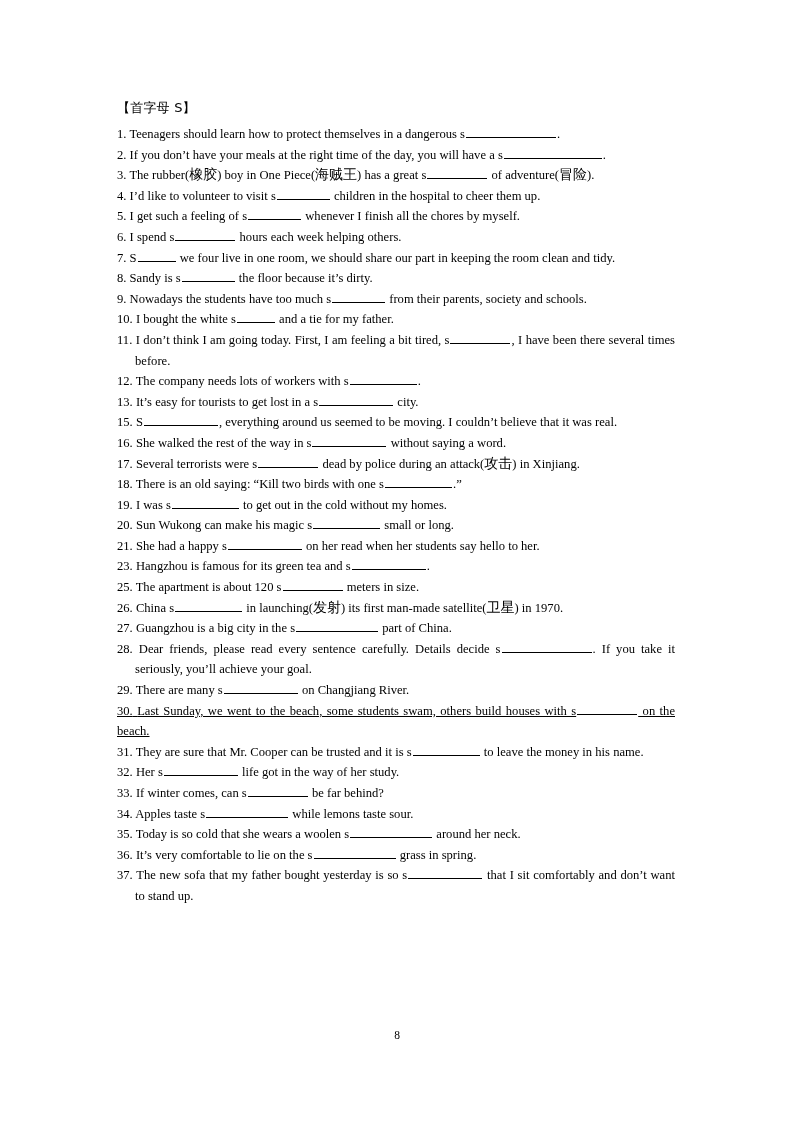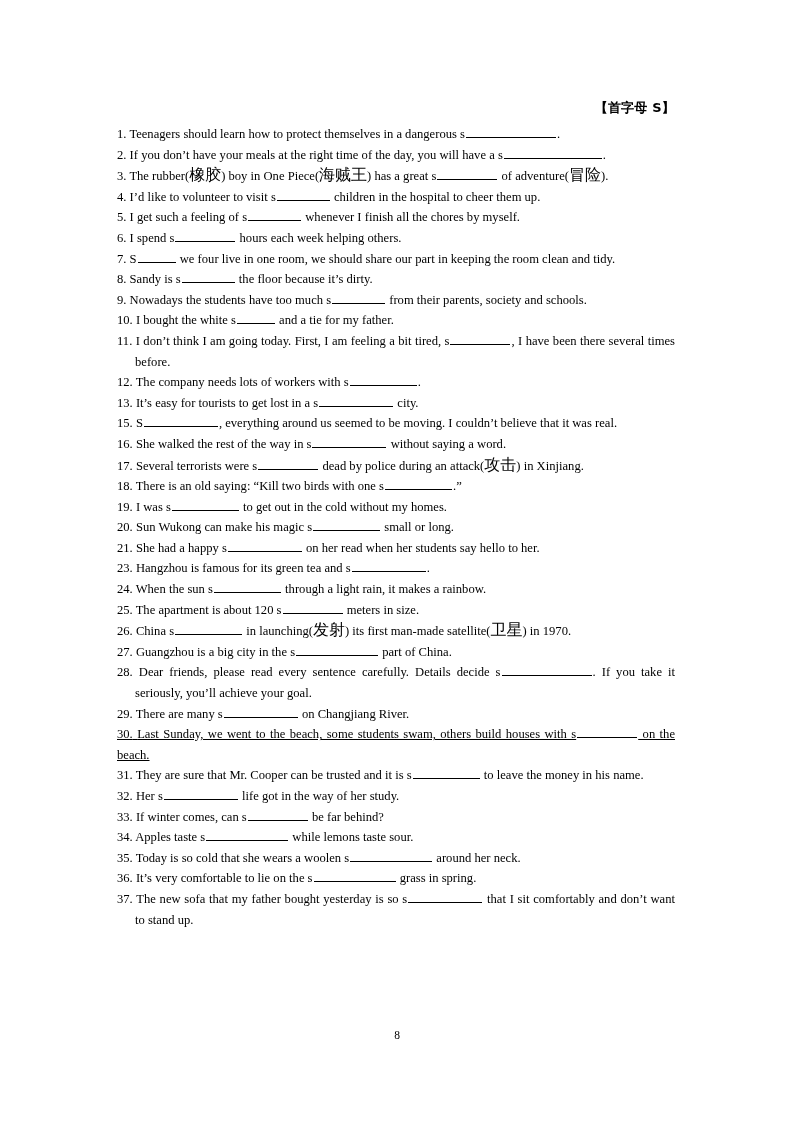--- a/index.html
+++ b/index.html
@@ -21,24 +21,23 @@
   }
   #content {
     position: absolute;
     left: 117px;
     top: 98px;
     width: 558px;
   }
   .heading {
     font-size: 13.5px;
     line-height: 20px;
-    margin: 0 0 6px 12px;
-    font-weight: bold;
+    margin: 0 0 6px 0;
+    font-weight: normal;
     letter-spacing: 0.2px;
-    text-align: right;
   }
   .heading .cjk {
     font-family: "DejaVu Sans", "Liberation Sans", sans-serif;
     font-size: 13px;
   }
   .item {
     font-size: 12.6px;
     line-height: 20.6px;
     margin: 0;
     text-align: justify;
@@ -49,22 +48,22 @@
   }
   .item.noindent {
     padding-left: 0;
     text-indent: 0;
     text-decoration: underline;
   }
   .num {
     
   }
   .cjk {
-    font-family: Liberation Sans, sans-serif;
-    font-size: 16px;
+    font-family: Liberation Mono, monospace;
+    font-size: 14px;
   }
   .blank {
     display: inline-block;
     border-bottom: 1px solid #000;
     height: 0.88em;
     vertical-align: baseline;
     margin: 0 1px;
   }
   .b5  { width: 38px; }
   .b7  { width: 53px; }
@@ -107,21 +106,20 @@
         <p class="item"><span class="num">12.</span> <span>The company needs lots of workers with s</span><span class="blank b9"></span><span>.</span></p>
         <p class="item"><span class="num">13.</span> <span>It’s easy for tourists to get lost in a s</span><span class="blank b10"></span><span> city.</span></p>
         <p class="item"><span class="num">15.</span> <span>S</span><span class="blank b10"></span><span>, everything around us seemed to be moving. I couldn’t believe that it was real.</span></p>
         <p class="item"><span class="num">16.</span> <span>She walked the rest of the way in s</span><span class="blank b10"></span><span> without saying a word.</span></p>
         <p class="item"><span class="num">17.</span> <span>Several terrorists were s</span><span class="blank b8"></span><span> dead by police during an attack(<span class="cjk">攻击</span>) in Xinjiang.</span></p>
         <p class="item"><span class="num">18.</span> <span>There is an old saying: “Kill two birds with one s</span><span class="blank b9"></span><span>.”</span></p>
         <p class="item"><span class="num">19.</span> <span>I was s</span><span class="blank b9"></span><span> to get out in the cold without my homes.</span></p>
         <p class="item"><span class="num">20.</span> <span>Sun Wukong can make his magic s</span><span class="blank b9"></span><span> small or long.</span></p>
         <p class="item"><span class="num">21.</span> <span>She had a happy s</span><span class="blank b10"></span><span> on her read when her students say hello to her.</span></p>
         <p class="item"><span class="num">23.</span> <span>Hangzhou is famous for its green tea and s</span><span class="blank b10"></span><span>.</span></p>
-        <p class="item"><span class="num">24.</span> <span>When the sun s</span><span class="blank b9"></span><span> through a light rain, it makes a rainbow.</span></p>
         <p class="item"><span class="num">25.</span> <span>The apartment is about 120 s</span><span class="blank b8"></span><span> meters in size.</span></p>
         <p class="item"><span class="num">26.</span> <span>China s</span><span class="blank b9"></span><span> in launching(<span class="cjk">发射</span>) its first man-made satellite(<span class="cjk">卫星</span>) in 1970.</span></p>
         <p class="item"><span class="num">27.</span> <span>Guangzhou is a big city in the s</span><span class="blank b11"></span><span> part of China.</span></p>
         <p class="item"><span class="num">28.</span> <span>Dear friends, please read every sentence carefully. Details decide s</span><span class="blank b12"></span><span>. If you take it seriously, you’ll achieve your goal.</span></p>
         <p class="item"><span class="num">29.</span> <span>There are many s</span><span class="blank b10"></span><span> on Changjiang River.</span></p>
         <p class="item noindent"><span class="num">30.</span> <span>Last Sunday, we went to the beach, some students swam, others build houses with s</span><span class="blank b8"></span><span> on the beach.</span></p>
         <p class="item"><span class="num">31.</span> <span>They are sure that Mr. Cooper can be trusted and it is s</span><span class="blank b9"></span><span> to leave the money in his name.</span></p>
         <p class="item"><span class="num">32.</span> <span>Her s</span><span class="blank b10"></span><span> life got in the way of her study.</span></p>
         <p class="item"><span class="num">33.</span> <span>If winter comes, can s</span><span class="blank b8"></span><span> be far behind?</span></p>
         <p class="item"><span class="num">34.</span> <span>Apples taste s</span><span class="blank b11"></span><span> while lemons taste sour.</span></p>

